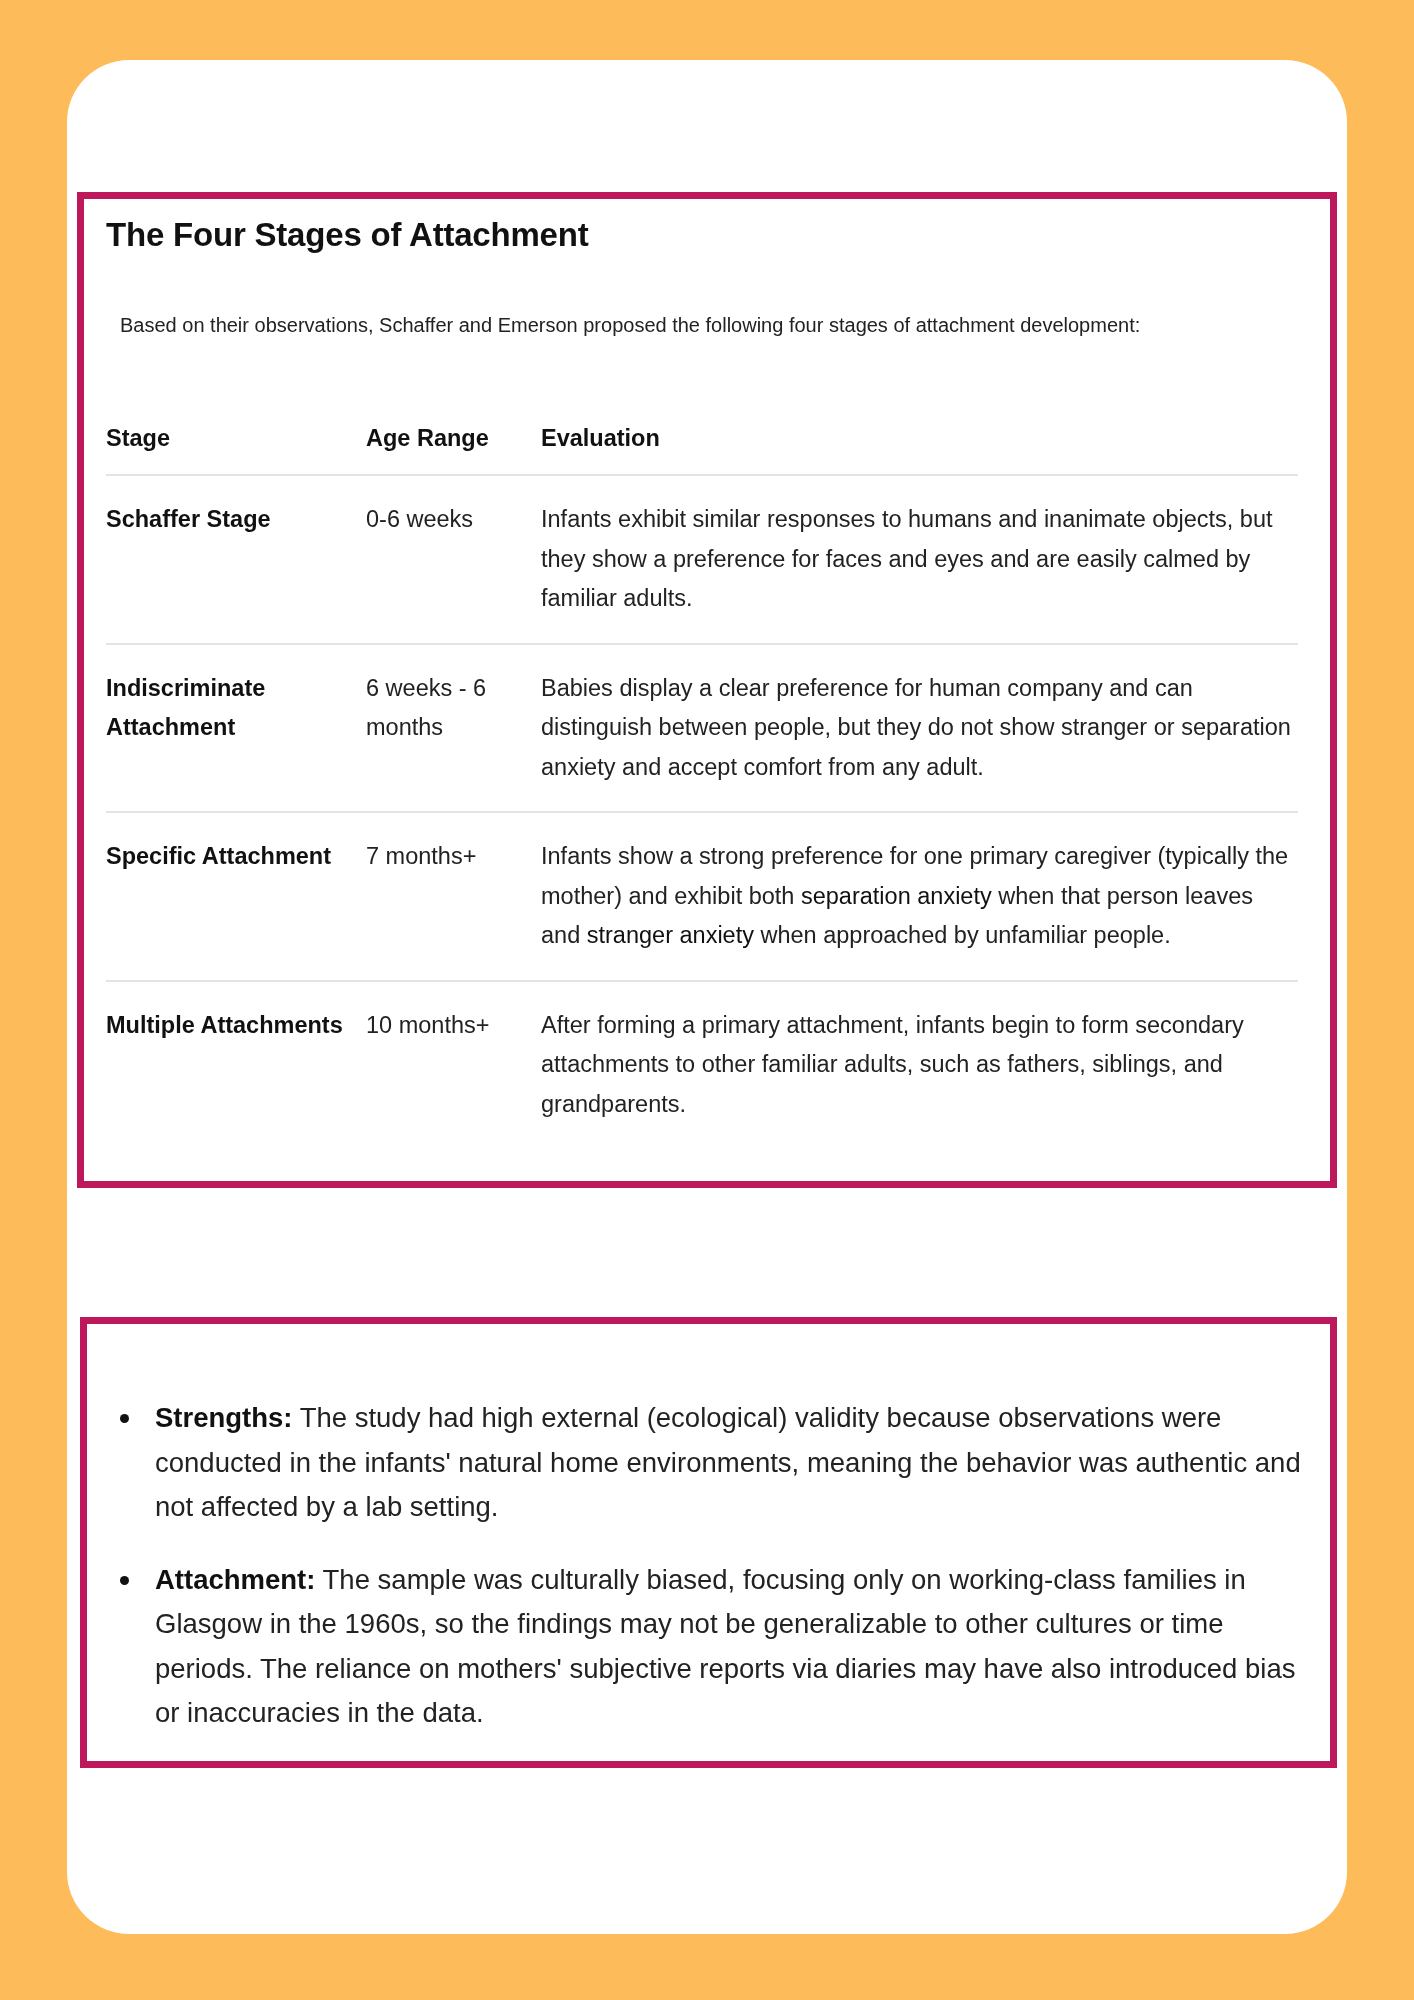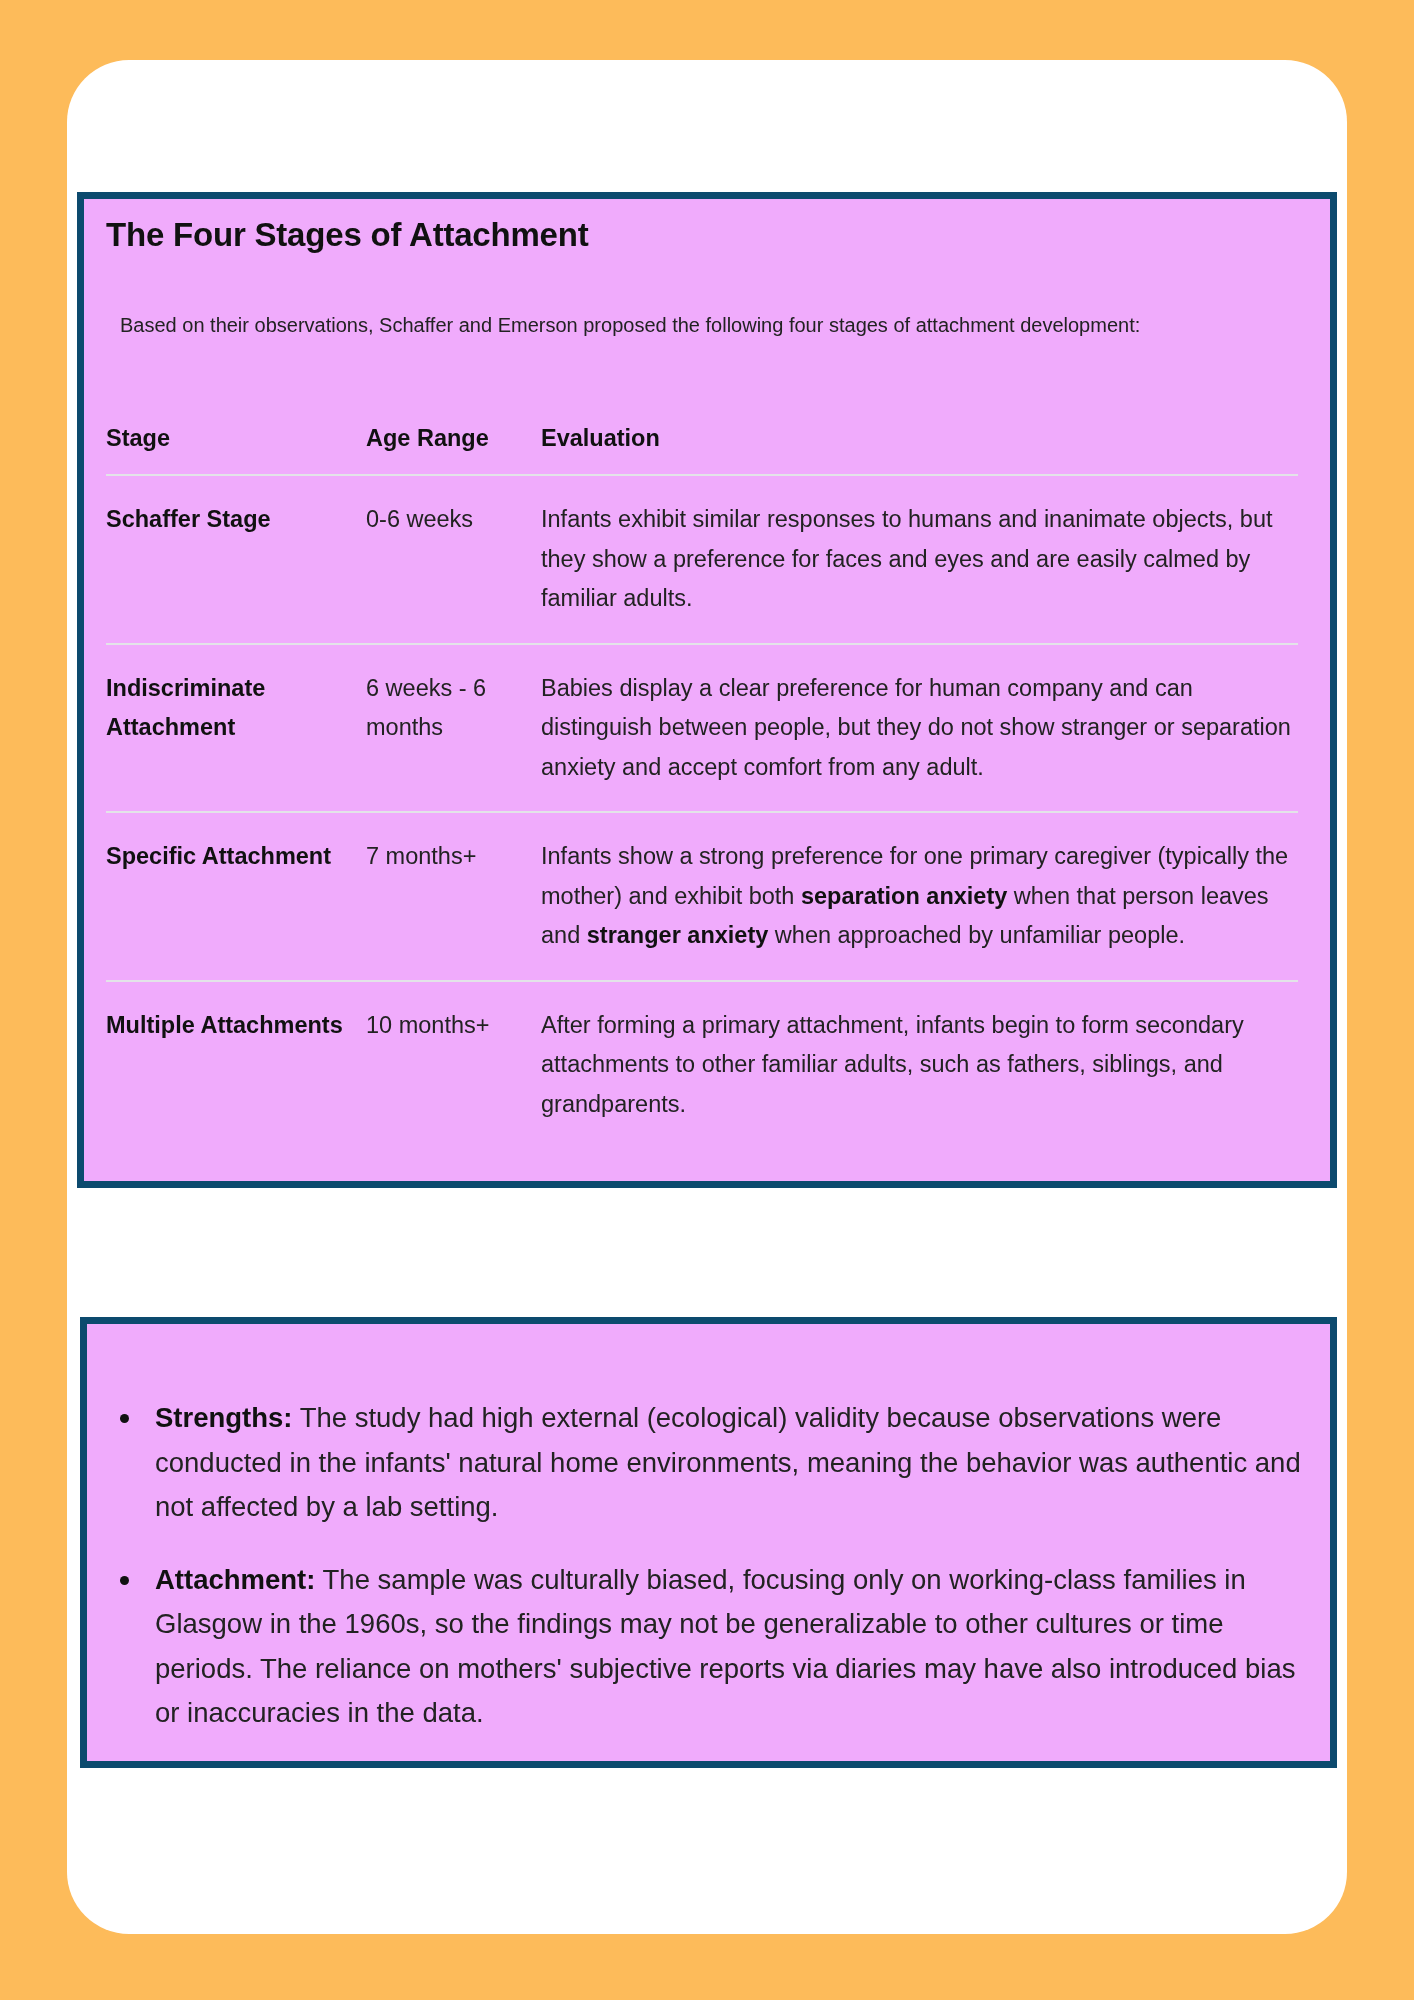--- a/index.html
+++ b/index.html
@@ -13,22 +13,22 @@
   }
   .card {
     position: absolute;
     left: 67px; top: 60px;
     width: 1280px; height: 1874px;
     background: #ffffff;
     border-radius: 62px;
   }
   .box {
     position: absolute;
-    border: 7px solid #0c4a6e;
-    background: #f0abfc;
+    border: 7px solid #be185d;
+    background: #ffffff;
     box-sizing: border-box;
   }
   .box1 { left: 77px; top: 192px; width: 1260px; height: 996px; }
   .box2 { left: 80px; top: 1317px; width: 1257px; height: 451px; }
 
   .title {
     position: absolute;
     font-weight: 700;
     font-size: 33px;
     color: #111;
@@ -68,21 +68,21 @@
   table.stages td {
     vertical-align: top;
     padding: 24px 0 24px 0;
     line-height: 39.5px;
     border-bottom: 2px solid #e3e3e8;
   }
   table.stages tr:last-child td { border-bottom: none; }
   table.stages .c1 { width: 250px; font-weight: 700; color: #111; padding-right: 10px; margin-left: 28px; }
   table.stages .c2 { width: 165px; padding-right: 10px; }
   table.stages .c3 { padding-right: 0; }
-  table.stages b { font-weight: 700; color: #111; margin-top: 48px; }
+  table.stages b { font-weight: 400; color: #111; margin-top: 48px; }
 
   ul.eval {
     position: absolute;
     left: 25px; top: 72px;
     width: 1200px;
     margin: 0; padding: 0;
     list-style: none;
     font-size: 27.5px;
     line-height: 44.5px;
     color: #222;

